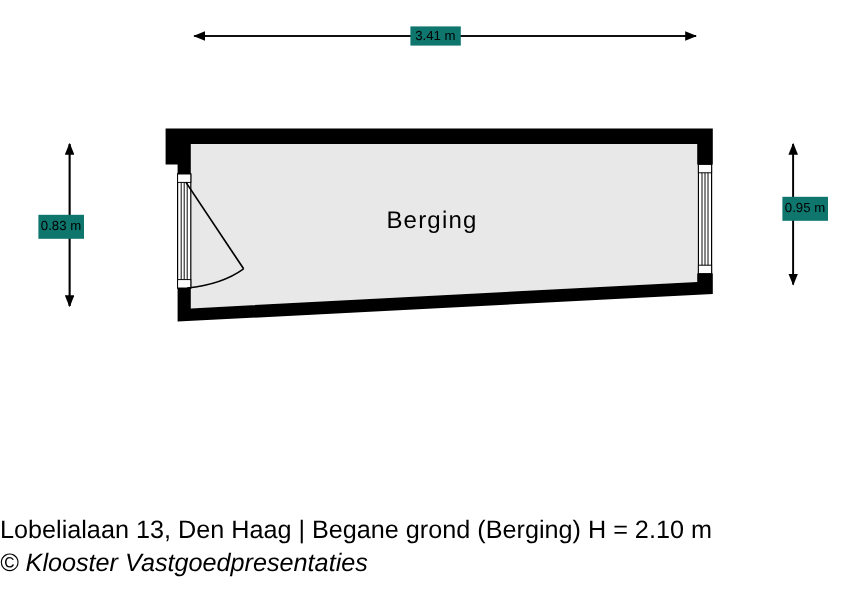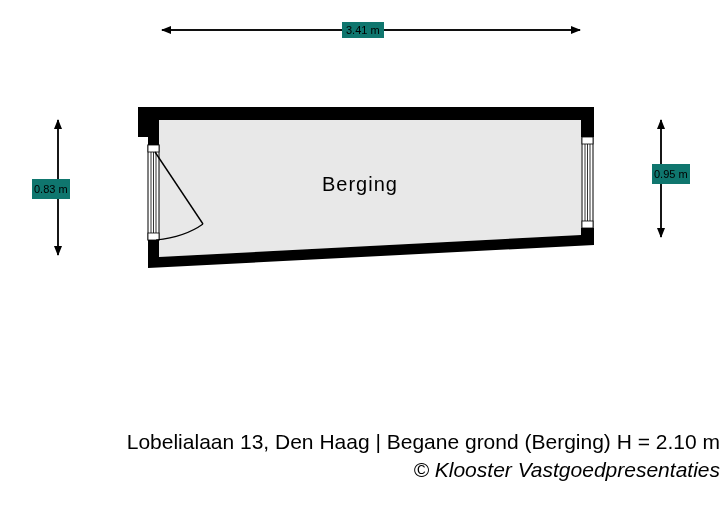--- a/index.html
+++ b/index.html
@@ -33,21 +33,21 @@
       position: absolute;
       font-size: 20px;
       letter-spacing: 1px;
       line-height: 22px;
       white-space: nowrap;
     }
     .caption {
       position: absolute;
       left: 0;
       width: 720px;
-      text-align: right;
+      text-align: left;
       font-size: 21px;
       line-height: 28px;
       white-space: nowrap;
     }
   </style>
 </head>
 <body>
 
 <svg class="plan" width="720" height="509" viewBox="0 0 720 509" xmlns="http://www.w3.org/2000/svg">
   <defs>

